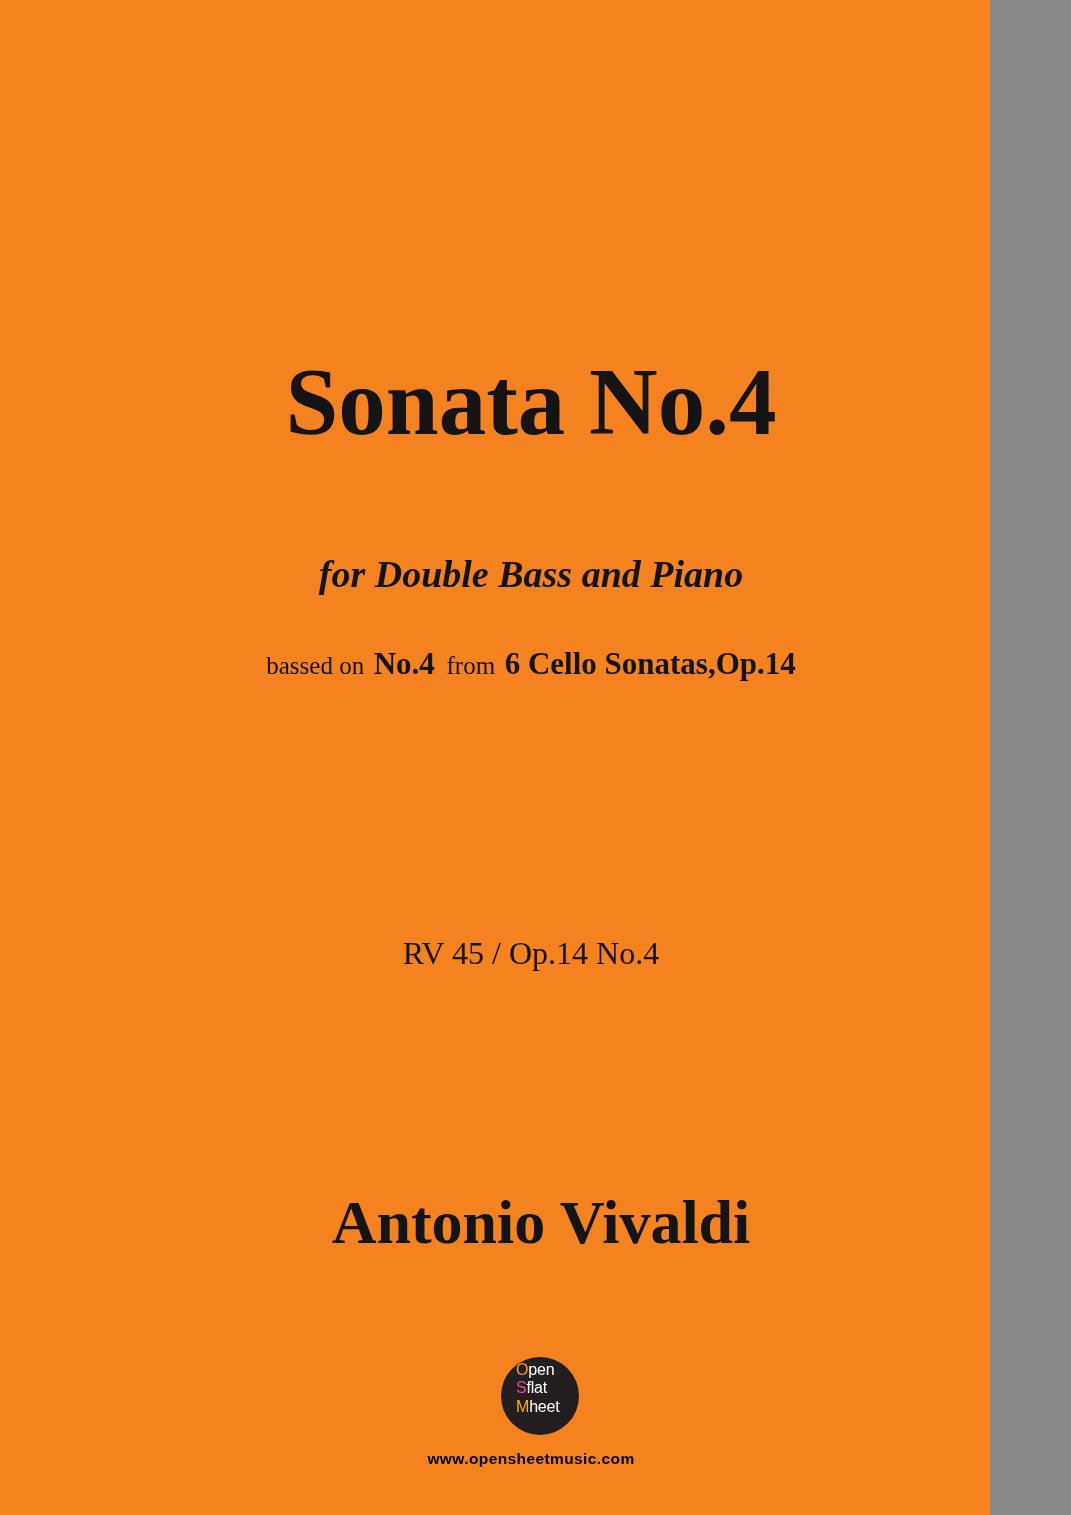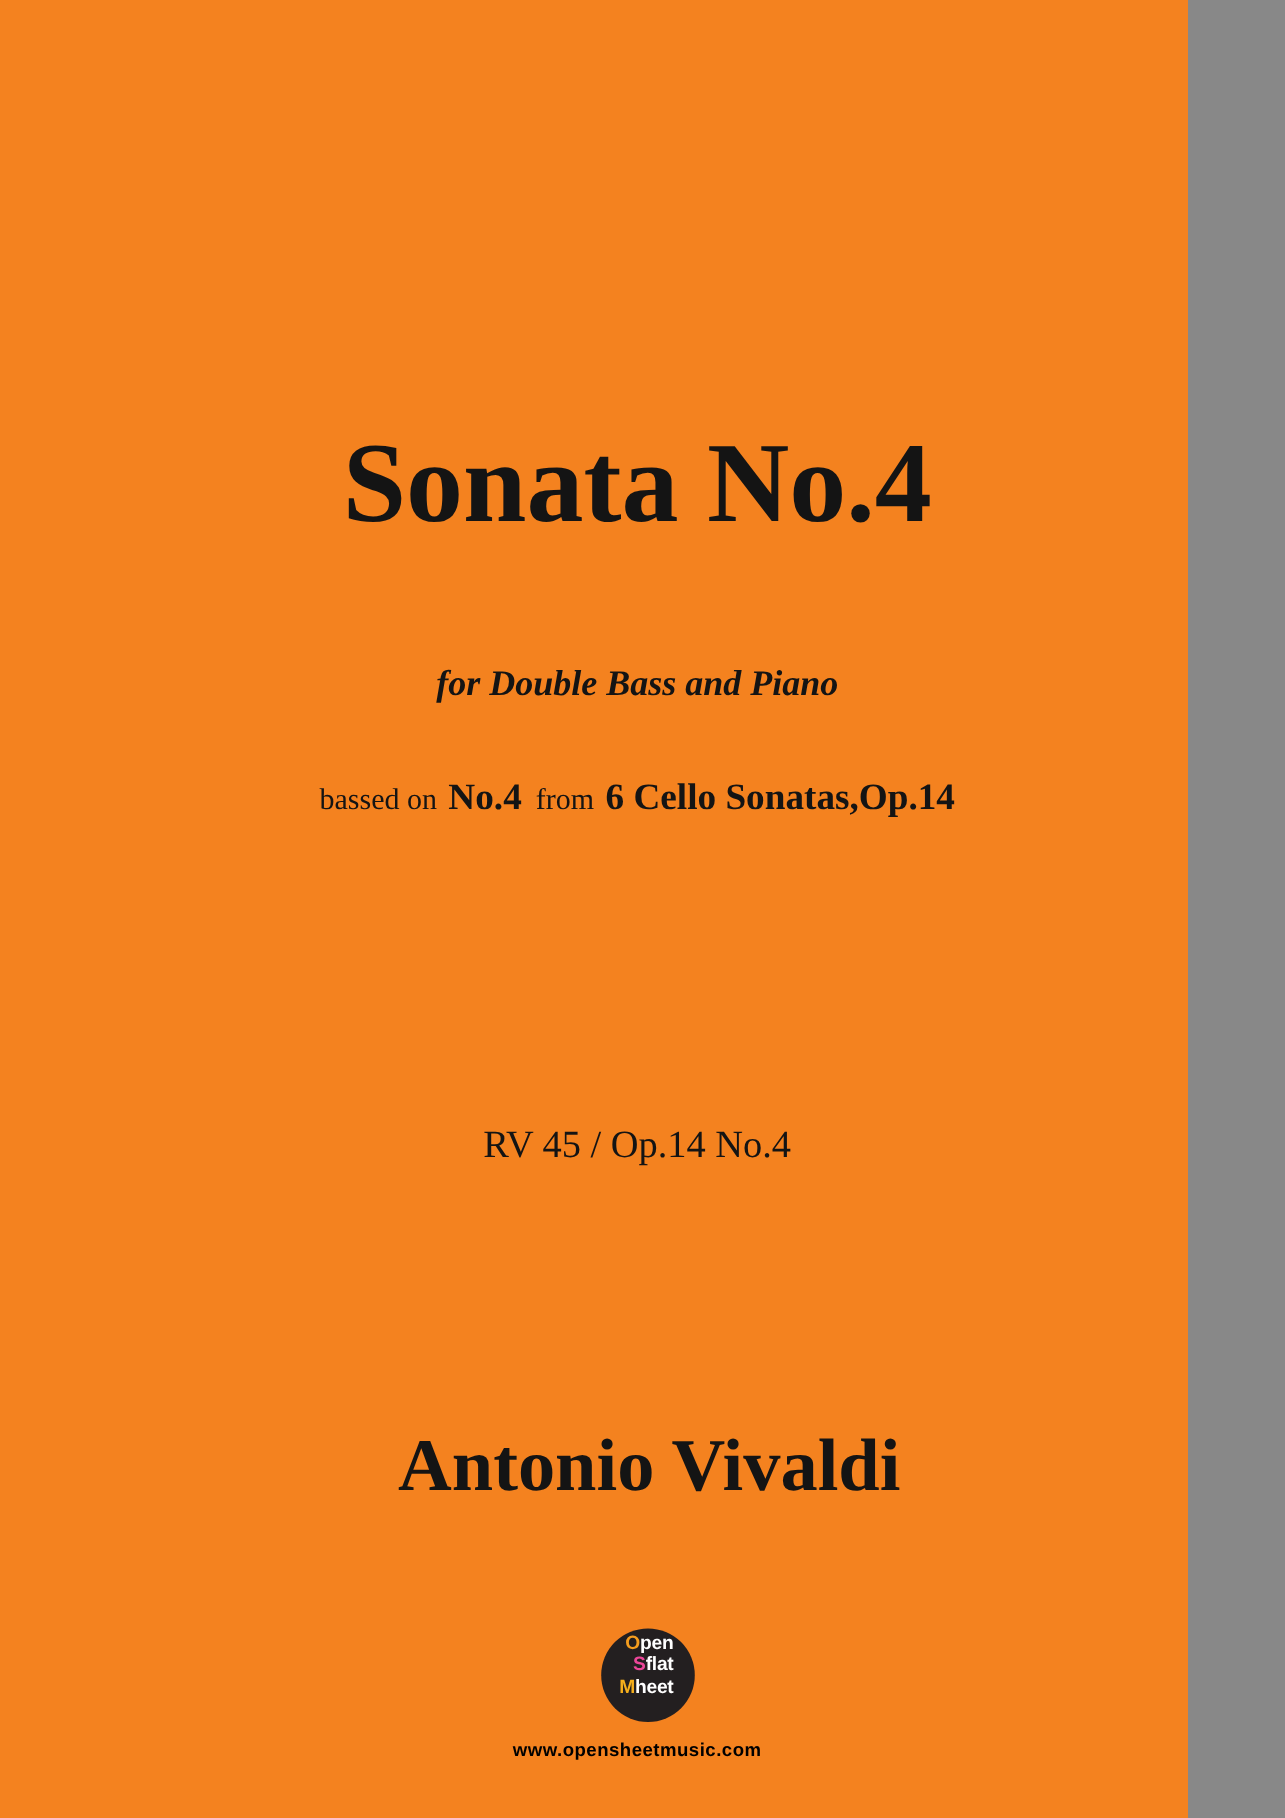--- a/index.html
+++ b/index.html
@@ -38,21 +38,21 @@
     font-size: 95px;
     font-weight: bold;
   }
   .key-line {
     top: 469px;
     font-size: 39px;
     font-weight: bold;
   }
   .instrumentation {
     top: 555px;
-    font-size: 30px;
+    font-size: 38px;
     font-weight: bold;
     font-style: italic;
   }
   .based-on {
     top: 648px;
     font-size: 25px;
     line-height: 31px;
   }
   .based-on .emph {
     font-size: 31px;
@@ -78,26 +78,25 @@
     height: 78px;
     border-radius: 50%;
     background: var(--logo-circle);
   }
   .logo-text {
     position: absolute;
     left: 15px;
     top: 4px;
     font-family: "Liberation Sans", "DejaVu Sans", sans-serif;
     font-size: 16px;
-    font-weight: bold;
+    font-weight: normal;
     line-height: 18.4px;
     color: var(--logo-text);
     letter-spacing: -0.2px;
     white-space: nowrap;
-    text-align: right;
   }
   .logo-line { display: block; }
   .logo-line-open  .initial { color: var(--logo-initial-open); }
   .logo-line-sheet .initial { color: var(--logo-initial-sheet); }
   .logo-line-music .initial { color: var(--logo-initial-music); }
   .website {
     top: 1451px;
     font-family: "Liberation Sans", "DejaVu Sans", sans-serif;
     font-size: 15.5px;
     font-weight: bold;

